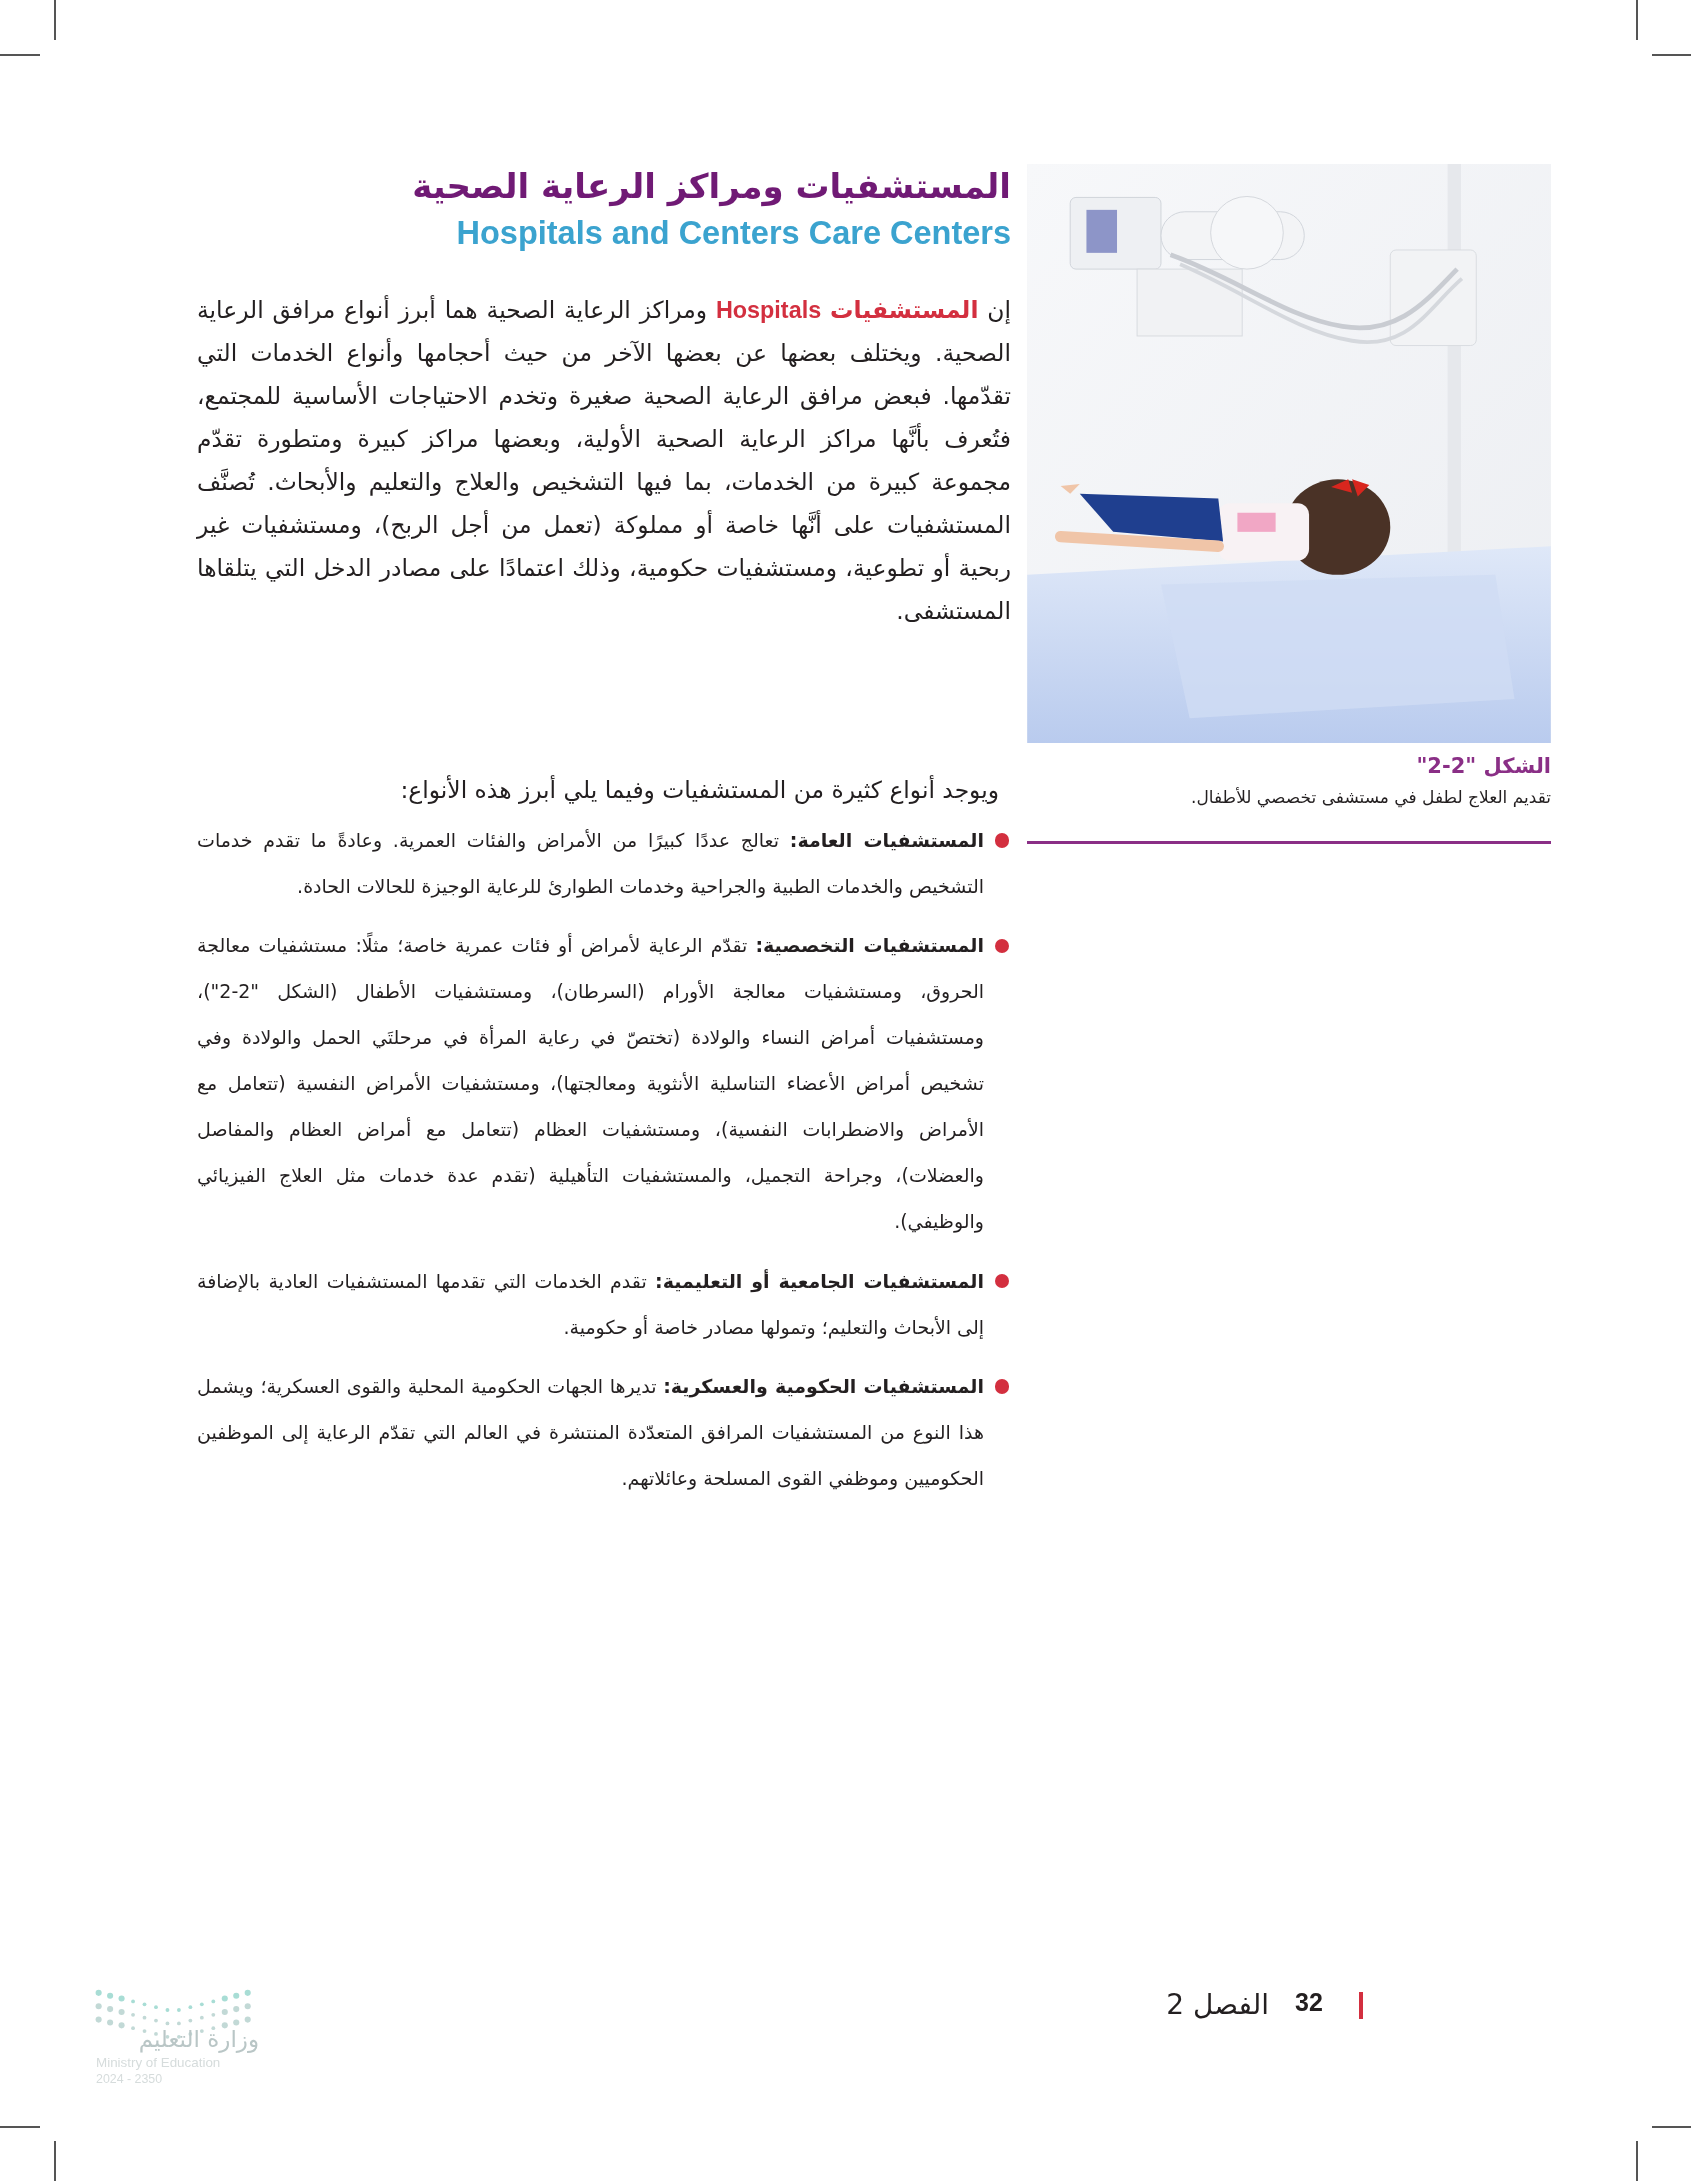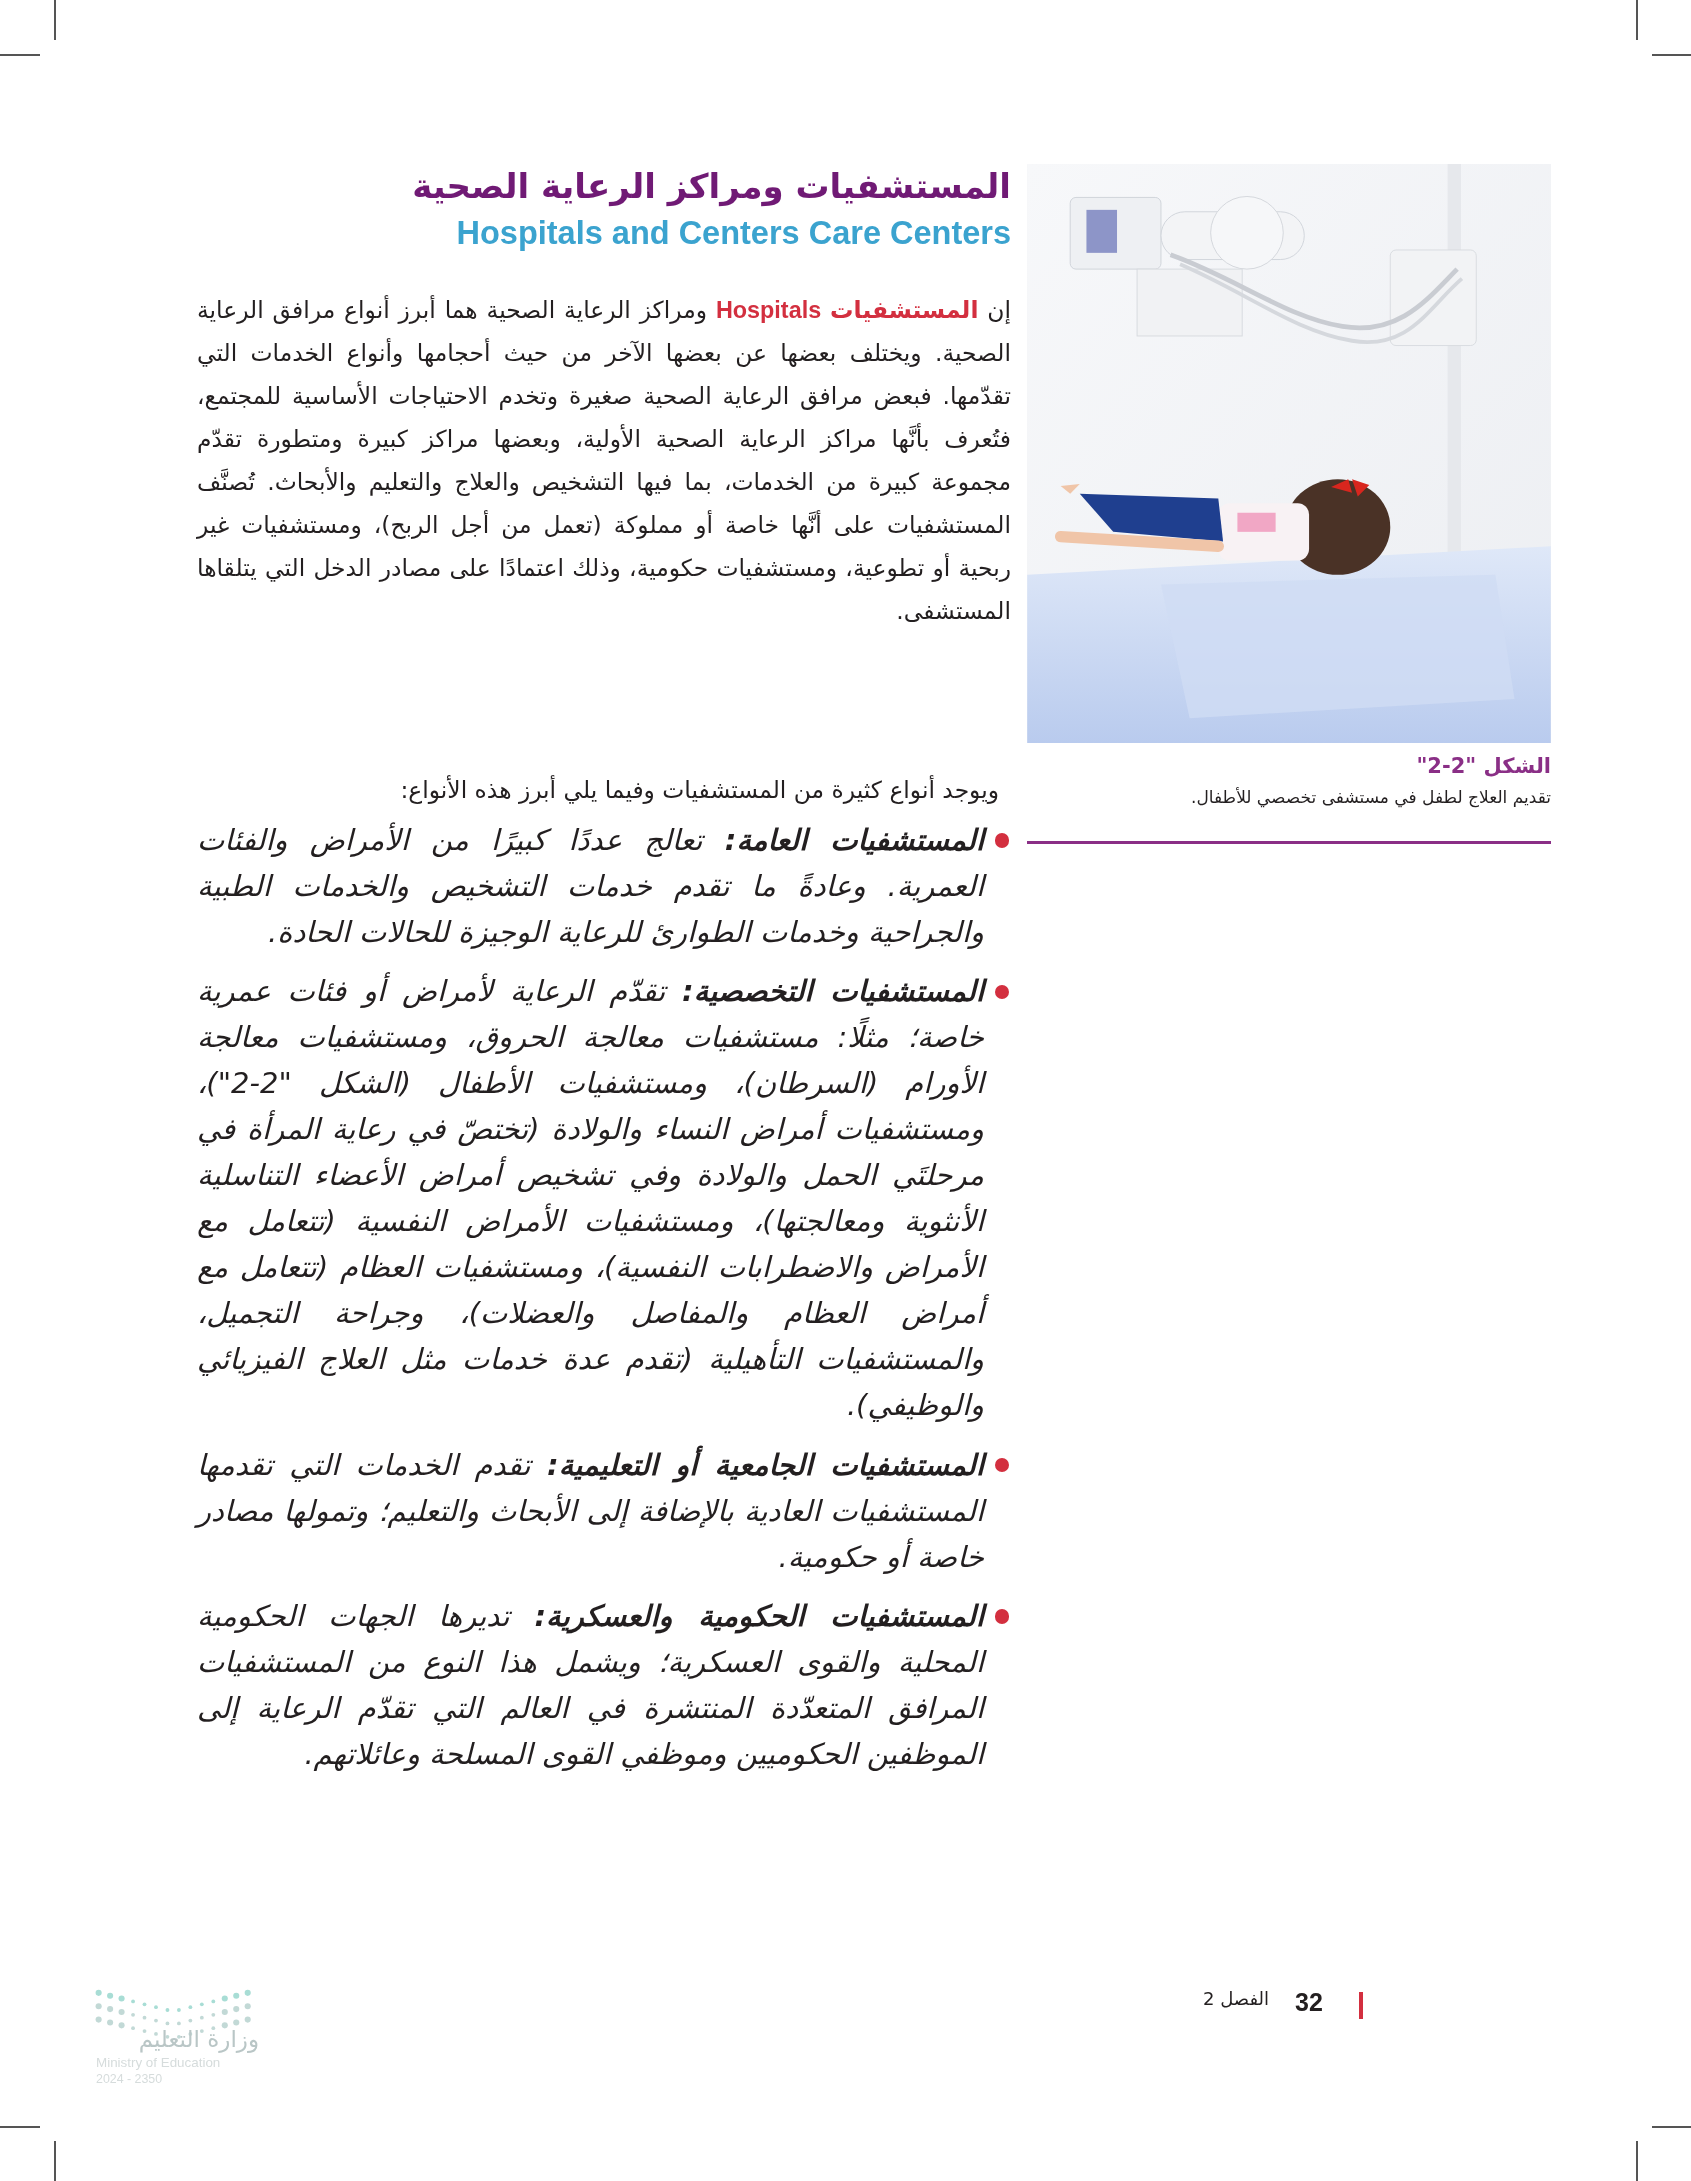--- a/index.html
+++ b/index.html
@@ -6,37 +6,37 @@
   body { width: 1692px; height: 2181px; position: relative; overflow: hidden; font-family: "DejaVu Sans", sans-serif; color: #231f20; }
   .crop { position: absolute; background: #555; }
   .heading { position: absolute; right: 681px; top: 164px; text-align: right; direction: rtl; }
   .heading .ar { font-family: "DejaVu Sans", sans-serif; font-weight: bold; font-size: 34px; color: #701a75; line-height: 44px; margin-left: 32px; }
   .heading .en { direction: ltr; font-family: "Liberation Sans", sans-serif; font-weight: bold; font-size: 32.5px; color: #3ba3cf; line-height: 46px; margin-top: 1.9px; }
   .body { position: absolute; right: 681px; width: 814px; direction: rtl; text-align: justify; font-family: "DejaVu Sans", sans-serif; font-size: 23.4px; line-height: 43px; }
   .intro { top: 289px; }
   .intro .kw { color: #d32f3f; font-weight: bold; }
   .lead { position: absolute; right: 681px; top: 757px; direction: rtl; font-size: 23.4px; line-height: 43px; }
   .list { position: absolute; right: 681px; top: 817px; width: 814px; direction: rtl; margin: 0; padding: 0; list-style: none; }
-  .list li { position: relative; padding-right: 27px; text-align: justify; font-size: 29px; line-height: 46px; margin-bottom: 13.4px; font-style: italic; }
+  .list li { position: relative; padding-right: 27px; text-align: justify; font-size: 19px; line-height: 46px; margin-bottom: 13.4px; }
   .list li .dot { position: absolute; right: 1.9px; top: 16.3px; width: 14.3px; height: 14.3px; border-radius: 50%; background: #d32f3f; }
   .list li b { font-weight: bold; }
   .figure { position: absolute; left: 1027px; top: 164px; width: 524px; height: 579px; overflow: hidden; background: #f3f4f6; }
   .caption { position: absolute; left: 1027px; top: 744px; width: 524px; direction: rtl; text-align: right; }
   .caption .label { font-weight: bold; color: #8a2f86; font-size: 21px; line-height: 32.5px; margin-top: 5.7px; }
   .caption .text { font-size: 17px; line-height: 31px; color: #231f20; }
   .caption-rule { position: absolute; left: 1027px; top: 841px; width: 524px; height: 2.9px; background: #8a2f86; }
   .logo { position: absolute; left: 91px; top: 1950px; width: 172px; height: 143px; }
   .logo-text { position: absolute; left: 96px; top: 2025px; width: 163px; color: #c4cfd0; }
   .logo-ar { font-size: 23px; line-height: 29px; text-align: right; direction: rtl; color: #b9c6c6; letter-spacing: 1.9px; }
   .logo-en { font-family: "Liberation Sans", sans-serif; font-size: 13.4px; color: #d6dcdc; line-height: 17px; }
   .logo-year { font-family: "Liberation Sans", sans-serif; font-size: 12.4px; color: #d6dcdc; line-height: 17px; }
   .footer { position: absolute; right: 0; top: 1986px; width: 574px; height: 38px; }
   .footer .bar { position: absolute; left: 241px; top: 5.7px; width: 3.8px; height: 27px; background: #d32f3f; }
   .footer .page { position: absolute; left: 177px; top: 1.9px; font-family: "Liberation Sans", sans-serif; font-weight: bold; font-size: 25px; color: #231f20; }
-  .footer .chapter { position: absolute; right: 423px; top: 1.9px; direction: rtl; font-size: 18px; color: #231f20; white-space: nowrap; }
+  .footer .chapter { position: absolute; right: 423px; top: 1.9px; direction: rtl; font-size: 28px; color: #231f20; white-space: nowrap; }
 </style>
 </head>
 <body>
 
 <div class="crop" style="left:54px;top:0;width:1.9px;height:40px;"></div>
 <div class="crop" style="left:0;top:54px;width:40px;height:1.9px;"></div>
 <div class="crop" style="left:1636px;top:0;width:1.9px;height:40px;"></div>
 <div class="crop" style="left:1652px;top:54px;width:40px;height:1.9px;"></div>
 <div class="crop" style="left:54px;top:2141px;width:1.9px;height:40px;"></div>
 <div class="crop" style="left:0;top:2126px;width:40px;height:1.9px;"></div>

